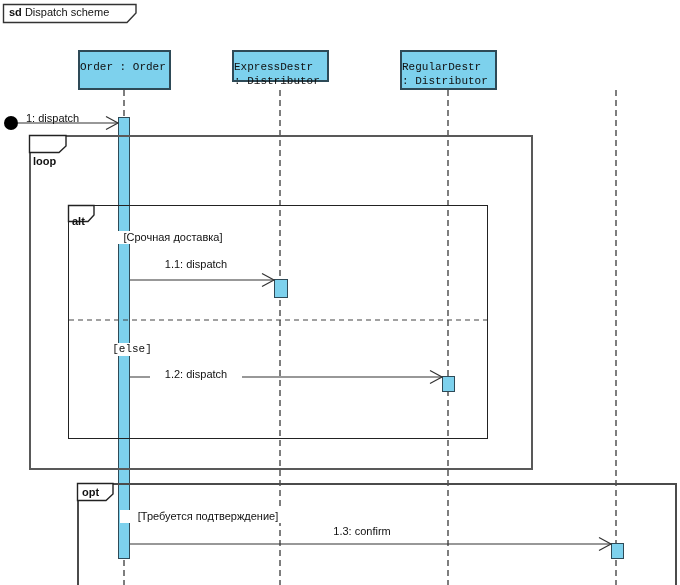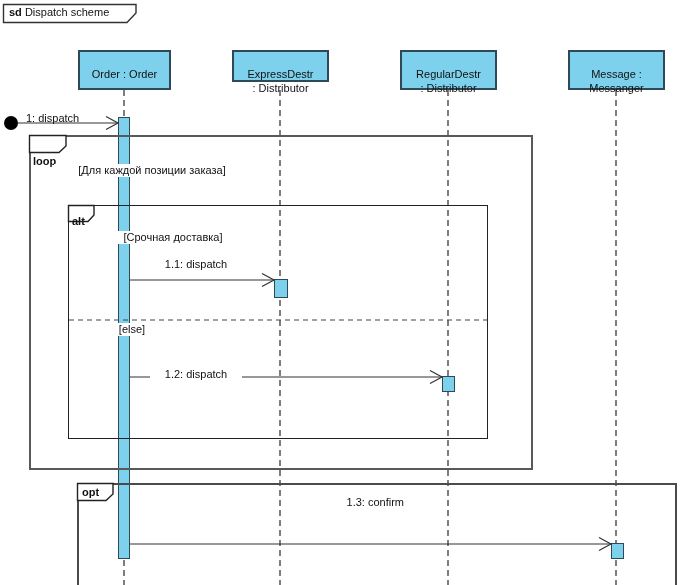--- a/index.html
+++ b/index.html
@@ -10,21 +10,21 @@
     --opt-border:#4b4b4b;
     --alt-border:#222222;
   }
   html,body{margin:0;padding:0;background:#fff;}
   #canvas{position:relative;width:680px;height:585px;background:#fff;overflow:hidden;
           font-family:"Liberation Sans",sans-serif;}
   svg{position:absolute;left:0;top:0;}
   .layer{pointer-events:none;}
   .header{position:absolute;box-sizing:border-box;background:var(--fill-blue);
           border:2px solid var(--shape-border);display:flex;flex-direction:column;
-          align-items:center;padding-top:15px;font-size:11px;line-height:14px;color:#111;z-index:3;}
+          padding-top:8px;font-size:11px;line-height:14px;color:#111;z-index:3;font-family:Liberation Mono, monospace;}
   .bar{position:absolute;box-sizing:border-box;background:var(--fill-blue);
        border:1px solid var(--shape-border);z-index:2;}
   .frame{position:absolute;box-sizing:border-box;z-index:3;background:transparent;}
   .frame.loop{border:2px solid var(--loop-border);}
   .frame.alt{border:1px solid var(--alt-border);}
   .frame.opt{border:2px solid var(--opt-border);border-bottom:none;}
   .txt{position:absolute;font-size:11px;line-height:13px;color:#111;
        white-space:nowrap;z-index:5;}
   .txt.bg{background:#fff;}
   .txt.center{text-align:center;}
@@ -53,24 +53,20 @@
     <div></div>
   </div>
   <div class="header" style="left:232px;top:50px;width:97px;height:32px;">
     <div>ExpressDestr</div>
     <div>: Distributor</div>
   </div>
   <div class="header" style="left:400px;top:50px;width:97px;height:40px;">
     <div>RegularDestr</div>
     <div>: Distributor</div>
   </div>
-  <div class="header" style="left:568px;top:50px;width:97px;height:40px;">
-    <div>Message :</div>
-    <div>Messanger</div>
-  </div>
 
   <div class="frame loop" style="left:29px;top:135px;width:504px;height:335px;"></div>
   <div class="frame alt" style="left:68px;top:205px;width:420px;height:234px;"></div>
   <div class="frame opt" style="left:77px;top:483px;width:600px;height:110px;"></div>
 
   <svg class="arrows" width="680" height="585">
 
     <path d="M3.5,4.5 L136,4.5 L136,13 L127,22.5 L3.5,22.5 Z" fill="#ffffff" stroke="#333" stroke-width="1.4"></path>
 
     <circle cx="11" cy="123" r="7" fill="#000"></circle>
@@ -95,20 +91,20 @@
 
   <div class="txt" style="left:9px;top:6px;">
     <b>sd</b><span> Dispatch scheme</span>
   </div>
 
   <div class="op" style="left:33px;top:155px;">loop</div>
   <div class="op" style="left:72px;top:207px;margin-top:8px;">alt</div>
   <div class="op" style="left:82px;top:486px;">opt</div>
 
   <div class="txt" style="left:26px;top:103px;margin-top:9px;">1: dispatch</div>
-  <div class="txt bg center" style="left:54px;top:164px;width:196px;">[Для каждой позиции заказа]</div>
   <div class="txt bg center" style="left:110px;top:231px;width:126px;">[Срочная доставка]</div>
   <div class="txt bg center" style="left:150px;top:258px;width:92px;text-align:center;">1.1: dispatch</div>
-  <div class="txt bg center" style="left:108px;top:323px;width:48px;">[else]</div>
+  <div class="txt bg center" style="left:108px;top:343px;width:48px;font-family:Liberation Mono, monospace;">[else]</div>
   <div class="txt bg center" style="left:150px;top:368px;width:92px;">1.2: dispatch</div>
-  <div class="txt bg center" style="left:320px;top:496px;width:84px;text-align:right;">1.3: confirm</div>
+  <div class="txt bg center" style="left:120px;top:510px;width:176px;">[Требуется подтверждение]</div>
+  <div class="txt bg center" style="left:320px;top:525px;width:84px;">1.3: confirm</div>
 
 </div>
 
 </body></html>

